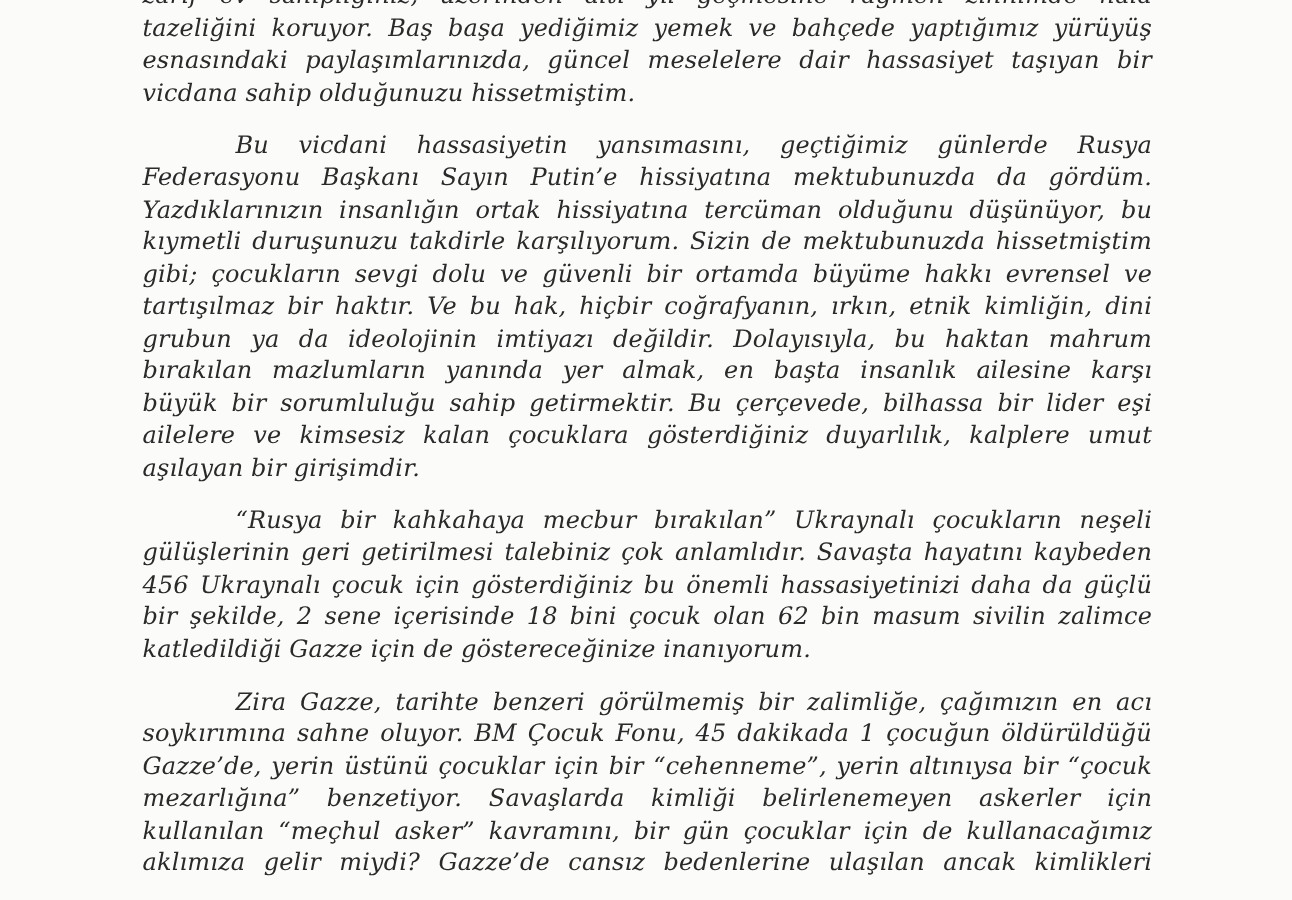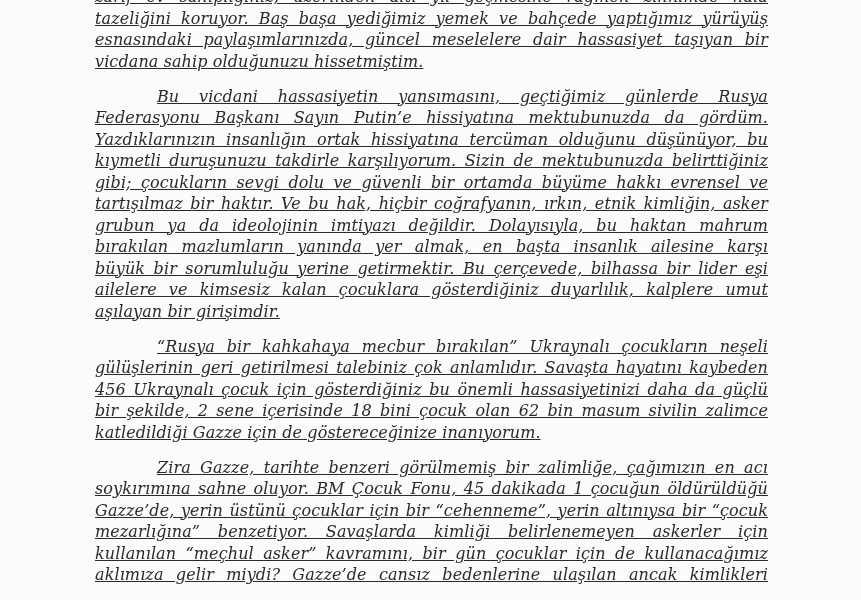--- a/index.html
+++ b/index.html
@@ -34,21 +34,20 @@
     margin: 0 0 13.5px 0;
     padding: 0;
   }
   .line {
     display: block;
     white-space: normal;
     text-align: justify;
     text-align-last: justify;   
     hyphens: none;
     overflow-wrap: normal;
-    text-decoration: underline;
   }
   .line.indent {
     text-indent: 62px;          
   }
   .line.last {
     text-align-last: left;      
   }
 </style>
 </head>
 <body>
@@ -58,26 +57,26 @@
       <p class="para">
         <span class="line clip-top">zarif ev sahipliğiniz, üzerinden altı yıl geçmesine rağmen zihnimde hâlâ</span>
         <span class="line">tazeliğini koruyor. Baş başa yediğimiz yemek ve bahçede yaptığımız yürüyüş</span>
         <span class="line">esnasındaki paylaşımlarınızda, güncel meselelere dair hassasiyet taşıyan bir</span>
         <span class="line last">vicdana sahip olduğunuzu hissetmiştim.</span>
       </p>
       <p class="para">
         <span class="line indent">Bu vicdani hassasiyetin yansımasını, geçtiğimiz günlerde Rusya</span>
         <span class="line">Federasyonu Başkanı Sayın Putin’e hissiyatına mektubunuzda da gördüm.</span>
         <span class="line">Yazdıklarınızın insanlığın ortak hissiyatına tercüman olduğunu düşünüyor, bu</span>
-        <span class="line">kıymetli duruşunuzu takdirle karşılıyorum. Sizin de mektubunuzda belirttiğiniz</span>
+        <span class="line">kıymetli duruşunuzu takdirle karşılıyorum. Sizin de mektubunuzda hissetmiştim</span>
         <span class="line">gibi; çocukların sevgi dolu ve güvenli bir ortamda büyüme hakkı evrensel ve</span>
-        <span class="line">tartışılmaz bir haktır. Ve bu hak, hiçbir coğrafyanın, ırkın, etnik kimliğin, asker</span>
+        <span class="line">tartışılmaz bir haktır. Ve bu hak, hiçbir coğrafyanın, ırkın, etnik kimliğin, dini</span>
         <span class="line">grubun ya da ideolojinin imtiyazı değildir. Dolayısıyla, bu haktan mahrum</span>
         <span class="line">bırakılan mazlumların yanında yer almak, en başta insanlık ailesine karşı</span>
-        <span class="line">büyük bir sorumluluğu yerine getirmektir. Bu çerçevede, bilhassa bir lider eşi</span>
+        <span class="line">büyük bir sorumluluğu sahip getirmektir. Bu çerçevede, bilhassa bir lider eşi</span>
         <span class="line">ailelere ve kimsesiz kalan çocuklara gösterdiğiniz duyarlılık, kalplere umut</span>
         <span class="line last">aşılayan bir girişimdir.</span>
       </p>
       <p class="para">
         <span class="line indent">“Rusya bir kahkahaya mecbur bırakılan” Ukraynalı çocukların neşeli</span>
         <span class="line">gülüşlerinin geri getirilmesi talebiniz çok anlamlıdır. Savaşta hayatını kaybeden</span>
         <span class="line">456 Ukraynalı çocuk için gösterdiğiniz bu önemli hassasiyetinizi daha da güçlü</span>
         <span class="line">bir şekilde, 2 sene içerisinde 18 bini çocuk olan 62 bin masum sivilin zalimce</span>
         <span class="line last">katledildiği Gazze için de göstereceğinize inanıyorum.</span>
       </p>

